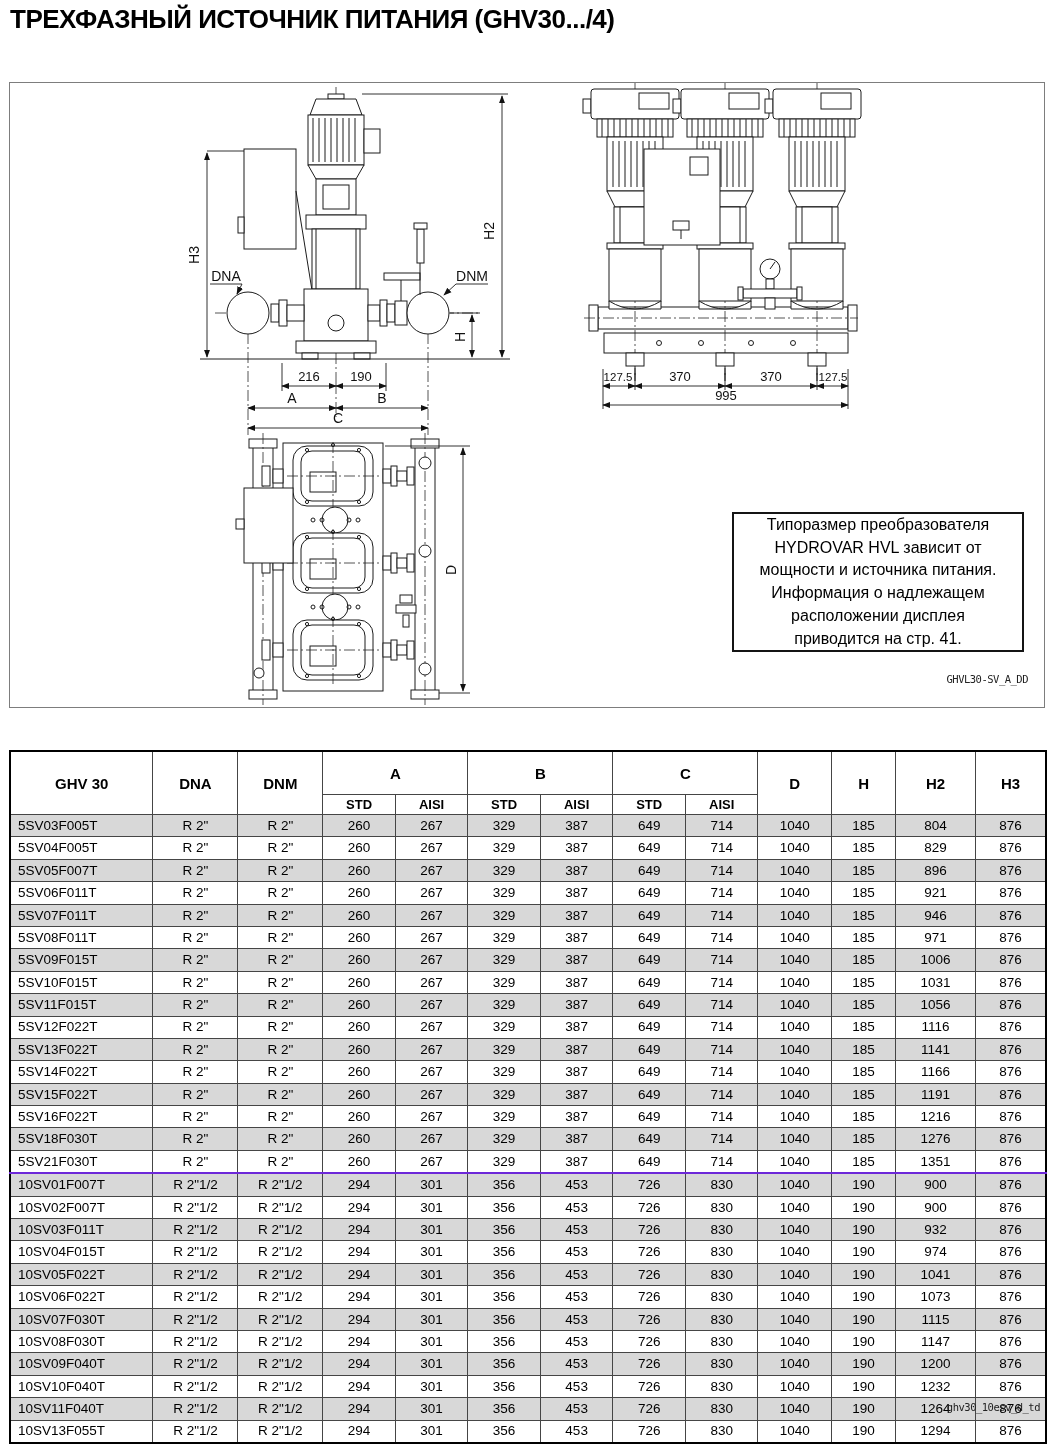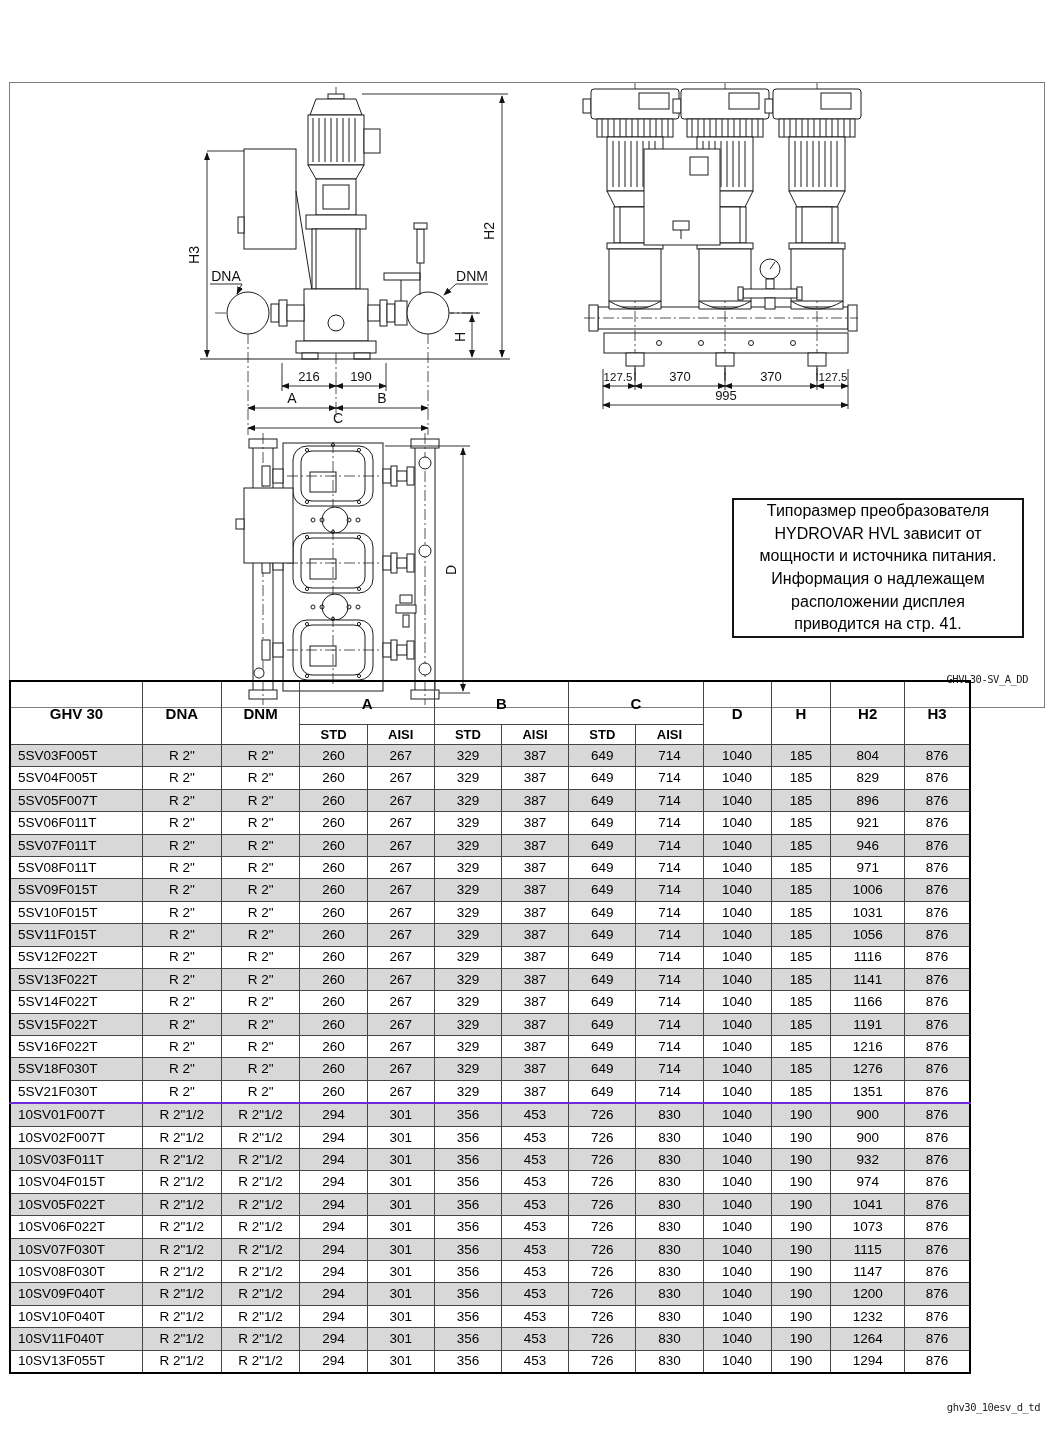--- a/index.html
+++ b/index.html
@@ -1,43 +1,44 @@
 <!DOCTYPE html>
 <html><head>
 <meta charset="utf-8">
 <style>
   html,body{margin:0;padding:0;background:#fff;}
   body{width:1056px;height:1449px;position:relative;font-family:"Liberation Sans",sans-serif;color:#000;overflow:hidden;}
   .title{position:absolute;left:10px;top:5px;font-size:26px;line-height:1.13;font-weight:bold;letter-spacing:-0.5px;white-space:nowrap;}
   .drawing-box{position:absolute;left:9px;top:82px;width:1036px;height:626px;border:1px solid #7d7d7d;box-sizing:border-box;}
-  .note-box{position:absolute;left:722px;top:415px;width:292px;height:140px;border:2.5px solid #141414;box-sizing:border-box;display:flex;flex-direction:column;align-items:center;justify-content:center;text-align:center;font-size:16px;line-height:1.42;}
+  .note-box{position:absolute;left:722px;top:429px;width:292px;height:140px;border:2.5px solid #141414;box-sizing:border-box;display:flex;flex-direction:column;align-items:center;text-align:center;font-size:16px;line-height:1.42;}
   .drawing-code{position:absolute;right:16px;bottom:22px;font-family:"DejaVu Sans Mono",monospace;font-size:10.5px;letter-spacing:-0.5px;color:#222;}
   svg{position:absolute;left:0;top:0;}
   .s{stroke:#1c1c1c;fill:none;stroke-width:1;}
   .w{stroke:#1c1c1c;fill:#fff;stroke-width:1;}
   .cl{stroke:#2a2a2a;stroke-width:0.8;stroke-dasharray:11 3 2 3;fill:none;}
   .dim{stroke:#1c1c1c;stroke-width:0.9;fill:none;}
   .dimt{font-family:"Liberation Sans",sans-serif;font-size:13px;fill:#111;text-anchor:middle;}
   .dimt2{font-family:"Liberation Sans",sans-serif;font-size:11.5px;fill:#111;text-anchor:middle;}
   .dimb{font-family:"Liberation Sans",sans-serif;font-size:14px;fill:#111;text-anchor:middle;}
-  .dim-table{position:absolute;left:9px;top:680px;width:962px;border-collapse:collapse;border:2px solid #000;table-layout:fixed;}
+  .dim-table{position:absolute;left:9px;top:750px;width:1038px;border-collapse:collapse;border:2px solid #000;table-layout:fixed;}
   .dim-table th,.dim-table td{border:1px solid #454545;text-align:center;padding:0 3px;overflow:hidden;white-space:nowrap;}
   .dim-table thead tr.main th{height:42px;font-size:15px;font-weight:bold;}
   .dim-table thead tr.sub th{height:19px;font-size:13px;font-weight:bold;margin-top:13px;}
   .dim-table td{height:21.4px;font-size:13.5px;line-height:1;}
   .dim-table td.model{text-align:left;padding-left:7px;}
   .dim-table tbody tr:nth-child(odd){background:#d8d8d8;}
   .dim-table tr.group-start td{border-top:2px solid #6d28d9;}
   .footnote{position:absolute;left:14px;top:1407px;font-size:12.5px;line-height:1.4;}
   .table-code{position:absolute;right:16px;top:1401px;font-family:"DejaVu Sans Mono",monospace;font-size:10.5px;letter-spacing:-0.5px;color:#222;}
 </style>
 </head>
 <body>
 
 <div class="title">
+  <div>ТРЕХФАЗНЫЙ ИСТОЧНИК ПИТАНИЯ (GHV30.../4)</div>
 </div>
 
 <div class="drawing-box">
   <svg width="1034" height="622" viewBox="0 0 1034 622">
     <defs>
       <marker id="arr" viewBox="0 0 10 10" refX="9" refY="5" markerWidth="9" markerHeight="9" orient="auto-start-reverse">
         <path d="M0,1.2 L10,5 L0,8.8 z" fill="#111"></path>
       </marker>
       <g id="pumpF">
         <line class="cl" x1="0" y1="0" x2="0" y2="292"></line>

